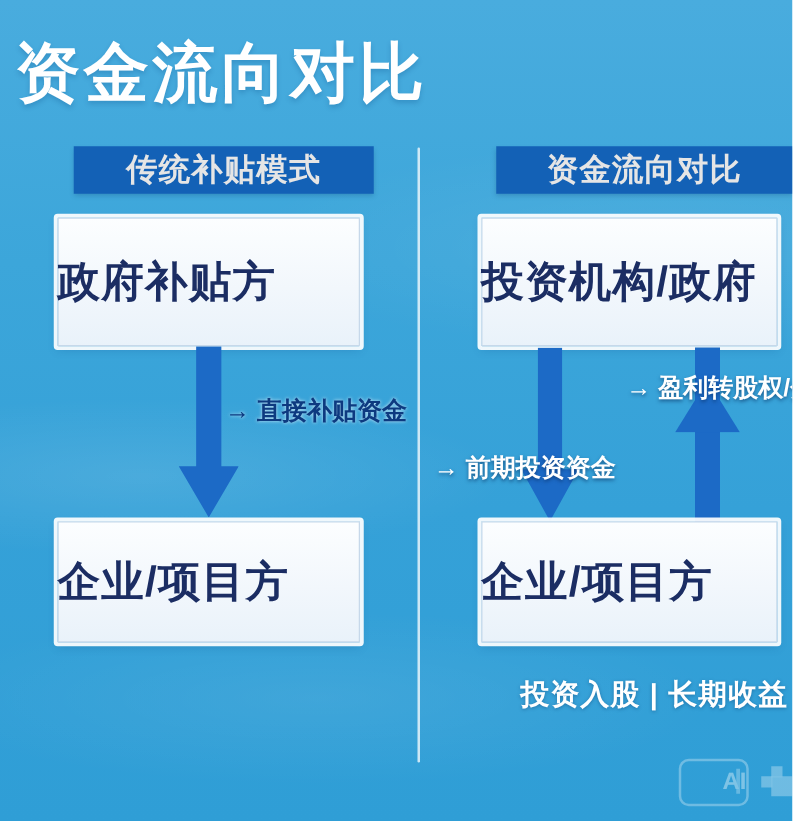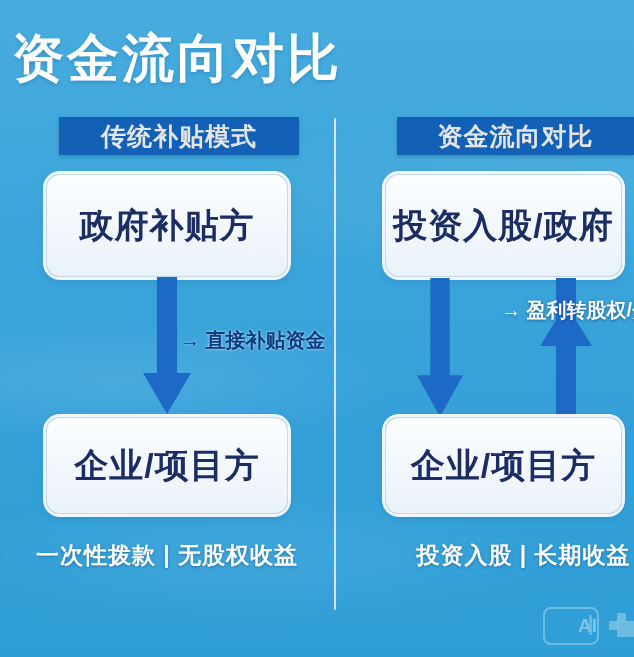--- a/index.html
+++ b/index.html
@@ -24,23 +24,23 @@
   .hdr{
     position:absolute;height:38px;line-height:38px;text-align:center;
     background:#1361b6;color:#e5e5e5;font-size:25px;font-weight:700;
     border-radius:0;letter-spacing:1px;
     box-shadow:0 2px 4px rgba(10,50,100,0.25);
     margin-left:12px;
   }
   .hdr-left{left:47px;top:117px;width:240px;}
   .hdr-right{left:385px;top:117px;width:237px;}
   .box{
-    position:absolute;display:flex;align-items:center;justify-content:center;
+    position:absolute;display:flex;align-items:center;justify-content:flex-start;
     background:linear-gradient(180deg,#fcfeff 0%,#f2f7fc 55%,#e9f2fa 100%);
-    border-radius:14px;color:#1b2d63;font-weight:700;
+    border-radius:1px;color:#1b2d63;font-weight:700;
     box-shadow:0 0 0 3px rgba(255,255,255,0.92), inset 0 0 0 1px #c6d8ea, 0 3px 8px rgba(15,70,130,0.22);
   }
   .box-text{font-size:34px;font-weight:700;color:#1b2d63;letter-spacing:1px;}
   .box-tl{left:46px;top:174px;width:242px;height:103px;}
   .box-bl{left:46px;top:417px;width:242px;height:97px;}
   .box-tr{left:385px;top:174px;width:237px;height:103px;}
   .box-br{left:385px;top:417px;width:237px;height:97px;}
   .arrow-down{
     position:absolute;background:#1c6ac6;
     clip-path:polygon(29% 0,71% 0,71% 70%,100% 70%,50% 100%,0 70%,29% 70%);
@@ -48,21 +48,21 @@
   }
   .ad-left{left:143px;top:277px;width:48px;height:137px;}
   .ad-right{left:417px;top:278px;width:46px;height:139px;}
   .arrow-up-wrap{position:absolute;left:540px;top:278px;width:52px;height:140px;}
   .au-shaft{position:absolute;left:16px;top:0;width:20px;height:140px;background:#1c6ac6;}
   .au-head{position:absolute;left:0;top:26px;width:52px;height:42px;background:#1c6ac6;
     clip-path:polygon(50% 0,100% 100%,0 100%);}
   .flow-label{position:absolute;white-space:nowrap;font-size:20px;font-weight:700;}
   .label-navy{color:#0d3a80;text-shadow:0 0 3px rgba(255,255,255,0.75);}
   .label-white{color:#ffffff;text-shadow:0 1px 3px rgba(8,45,95,0.6);}
-  .lbl-left{left:180px;top:327px;}
+  .lbl-left{left:180px;top:315px;}
   .lbl-invest{left:347px;top:361px;}
   .lbl-profit{left:501px;top:297px;}
   .caption{
     position:absolute;top:540px;text-align:center;font-size:23px;font-weight:700;color:#ffffff;
     text-shadow:0 1px 3px rgba(10,50,100,0.4);letter-spacing:1px;white-space:nowrap;
   }
   .cap-left{left:27px;width:280px;}
   .cap-right{left:392px;width:263px;}
   .watermark{position:absolute;left:543px;top:607px;width:100px;height:40px;opacity:0.38;}
   .wm-frame{
@@ -94,35 +94,35 @@
   </div>
 
   <div class="arrow-down ad-left"></div>
 
   <div class="flow-label label-navy lbl-left">→ 直接补贴资金</div>
 
   <div class="box box-bl">
     <span class="box-text">企业/项目方</span>
   </div>
 
-  <div class="caption cap-left">一次性拨款 | 无股权收益</div>
 
   <div class="hdr hdr-right">资金流向对比</div>
 
   <div class="box box-tr">
-    <span class="box-text">投资入股/政府</span>
+    <span class="box-text">投资机构/政府</span>
   </div>
 
   <div class="arrow-down ad-right"></div>
 
   <div class="arrow-up-wrap">
     <div class="au-shaft"></div>
     <div class="au-head"></div>
   </div>
 
+  <div class="flow-label label-white lbl-invest">→ 前期投资资金</div>
 
   <div class="flow-label label-white lbl-profit">→ 盈利转股权/分</div>
 
   <div class="box box-br">
     <span class="box-text">企业/项目方</span>
   </div>
 
   <div class="caption cap-right">投资入股 | 长期收益</div>
 
   <div class="watermark">

